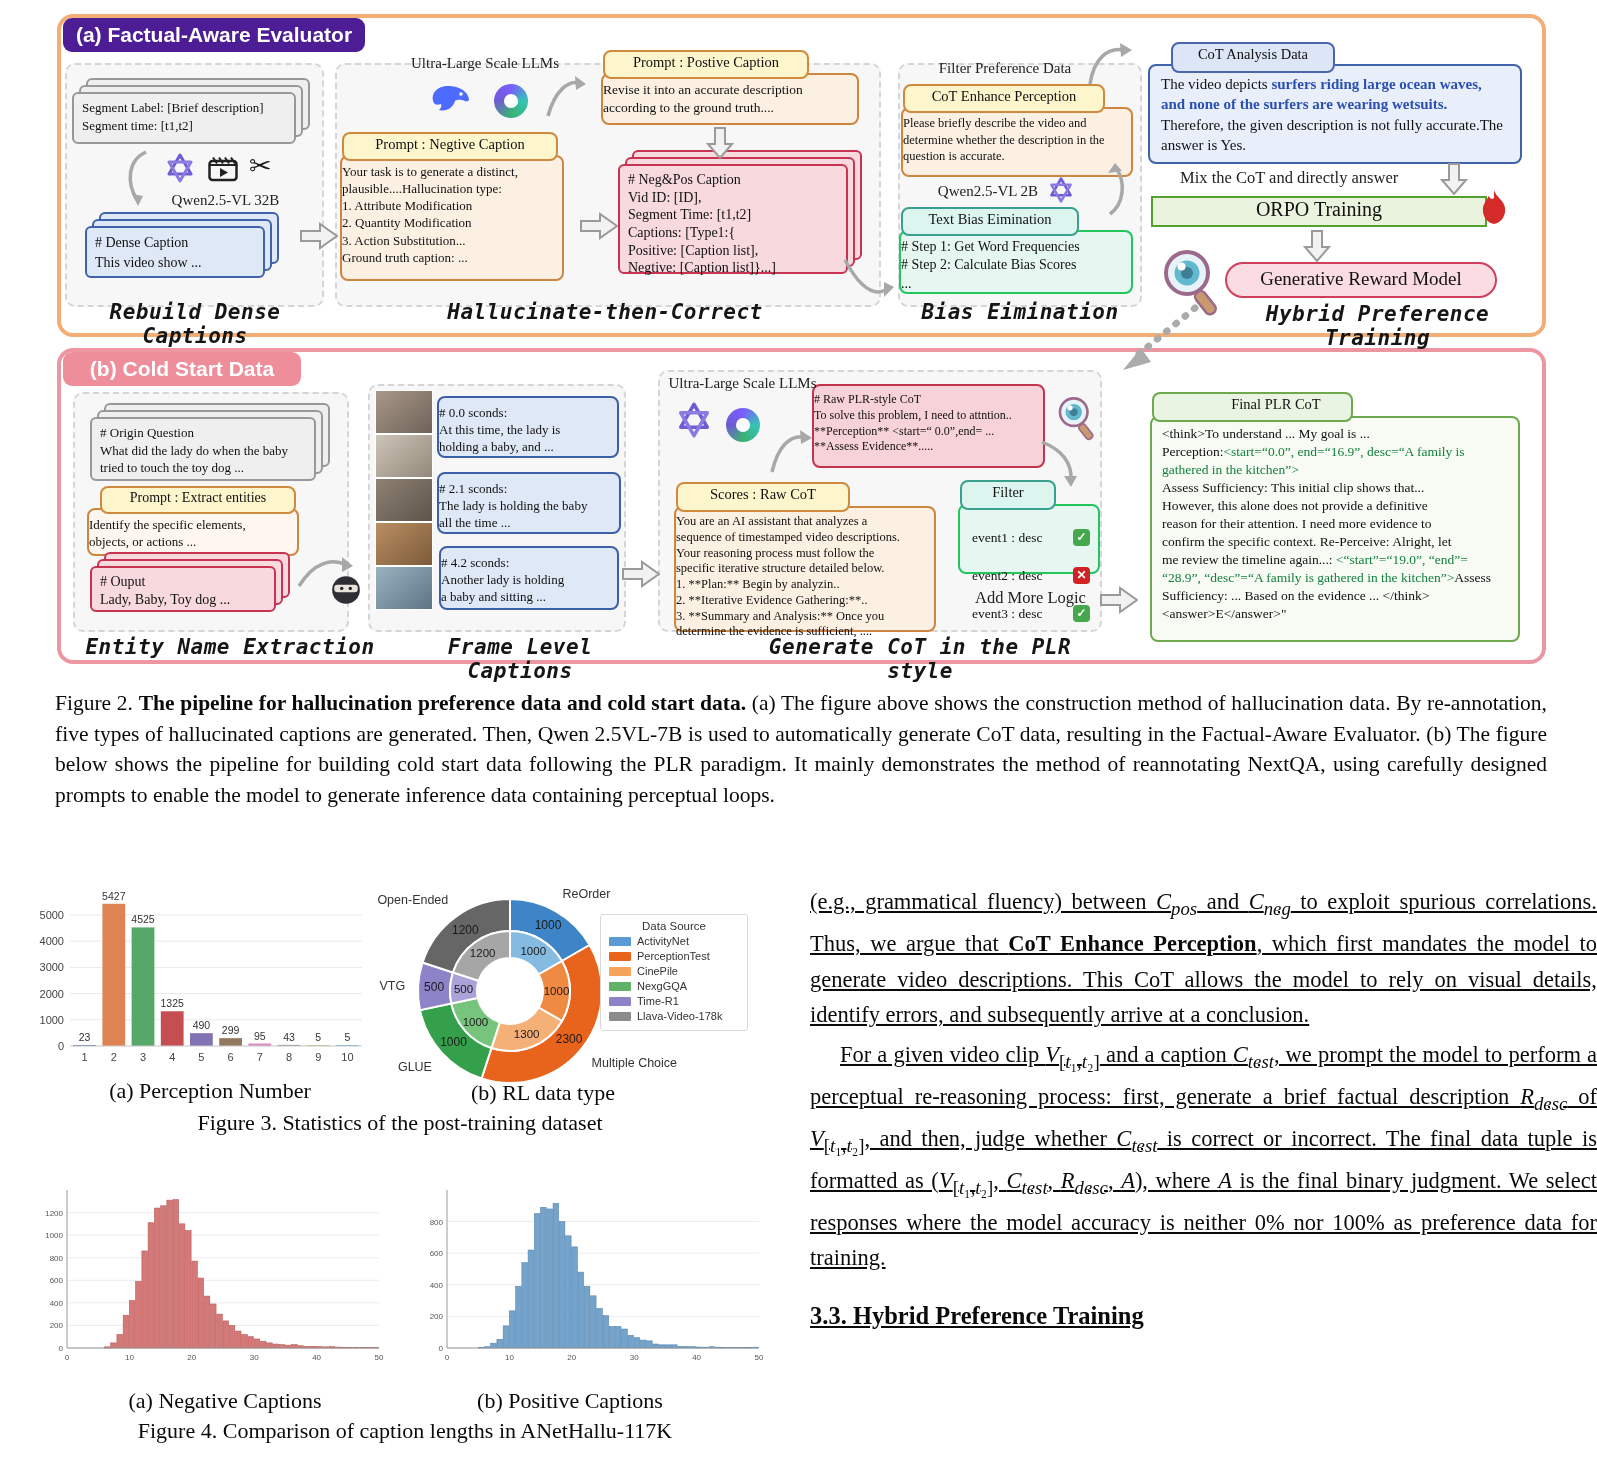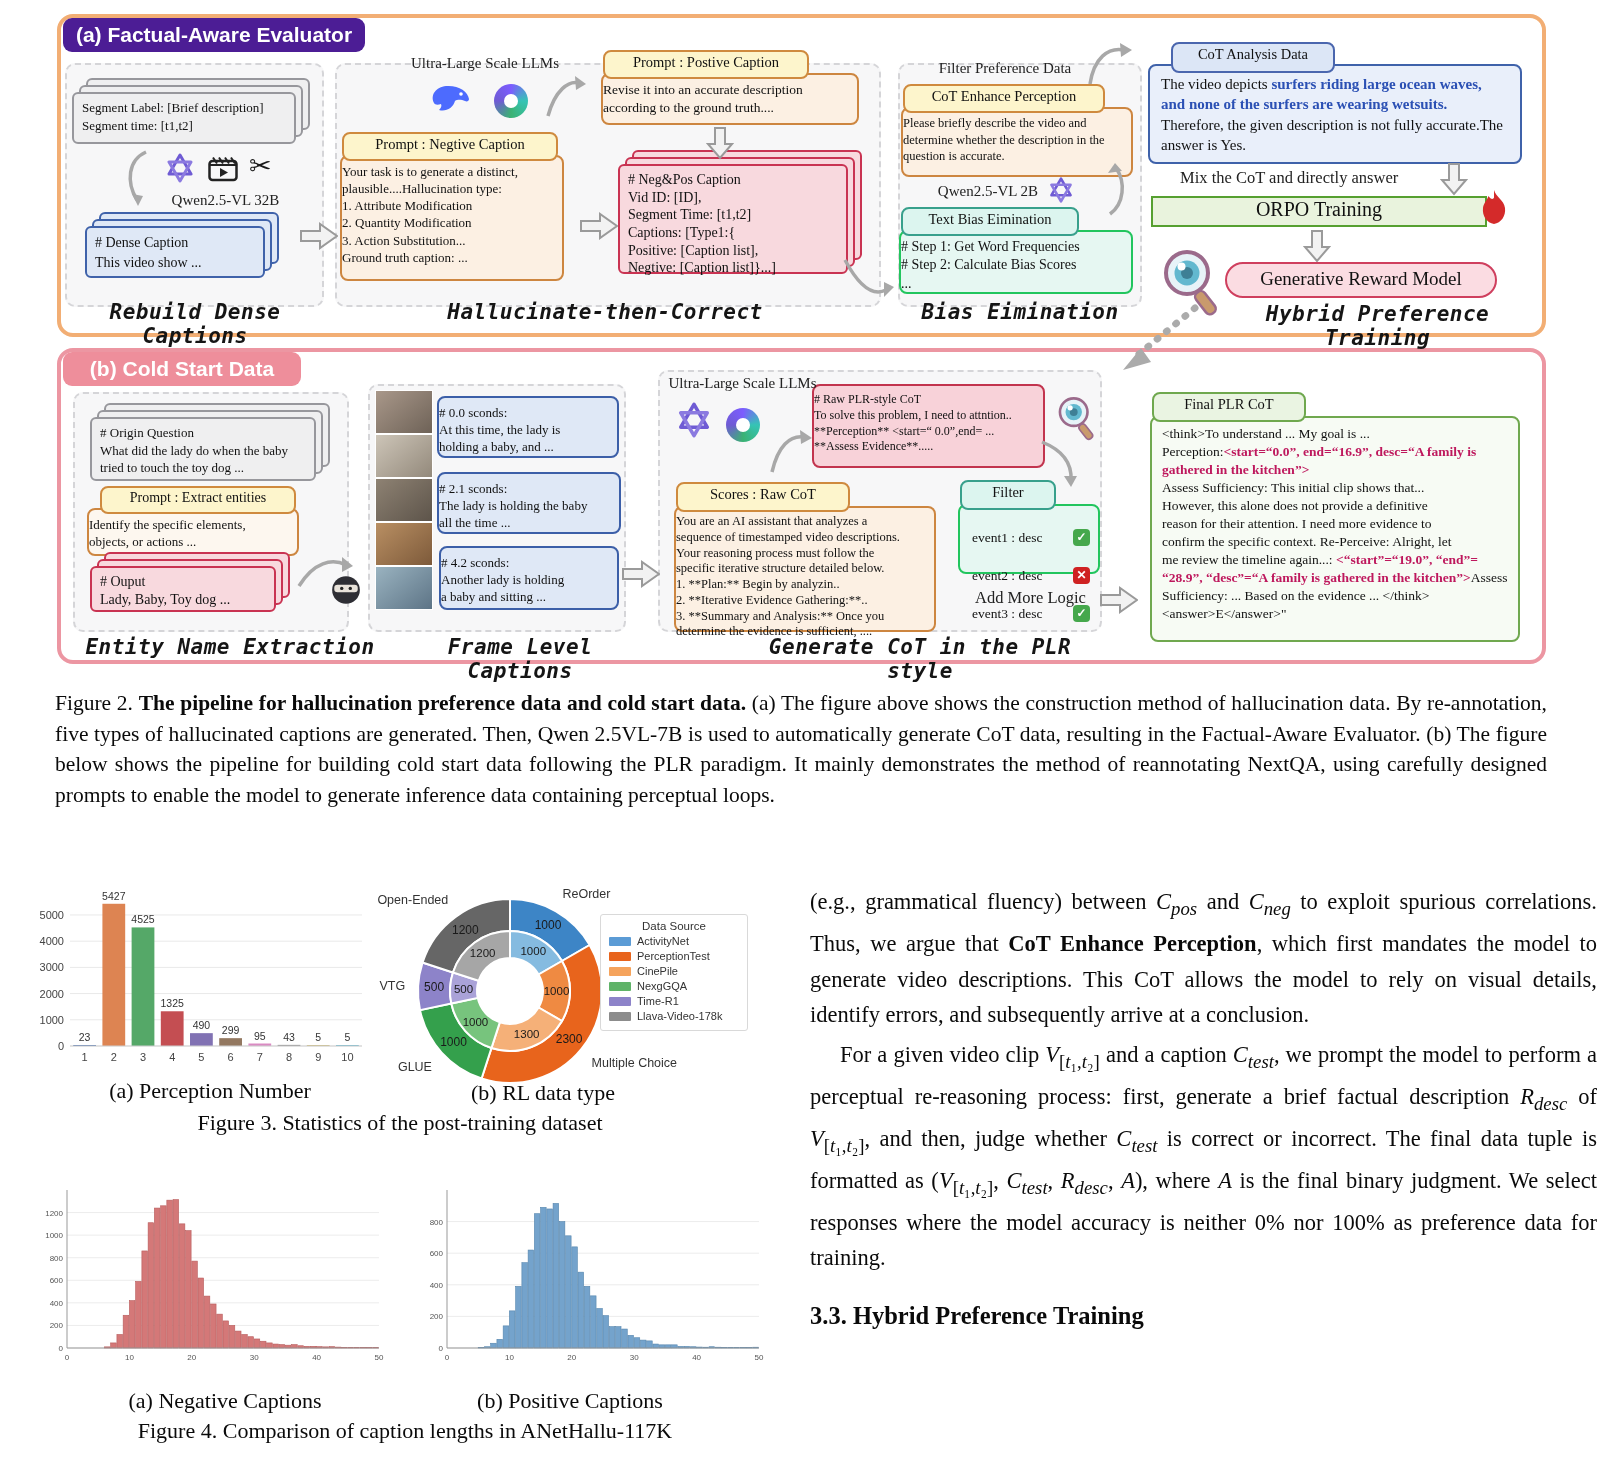--- a/index.html
+++ b/index.html
@@ -33,41 +33,41 @@
   .stack .front{position:absolute;left:0;top:0;right:0;bottom:0;border-radius:6px;padding:5px 8px;white-space:pre-line;box-sizing:border-box;}
   .card-gray{background:#efeff0;border:2px solid #97979c;}
   .card-blue{background:#dfe8f6;border:2px solid #3f62aa;}
   .card-pink{background:#f8d9de;border:2.5px solid #c93352;}
   
   .hw{position:absolute;font:italic bold 21px "DejaVu Sans Mono",monospace;letter-spacing:.5px;color:#151515;text-align:center;z-index:3;}
   .ttl{position:absolute;font:15px "Liberation Serif",serif;color:#222;z-index:3;text-align:center;}
   .orpo{position:absolute;background:#e9f3dd;border:2.5px solid #56a030;text-align:center;font:20px "Liberation Serif",serif;z-index:3;box-sizing:border-box;}
   .grm{position:absolute;background:#fbdce2;border:2.5px solid #cf3f5e;border-radius:18px;text-align:center;font:19px "Liberation Serif",serif;line-height:30px;z-index:4;}
   .bb{color:#2b50b4;font-weight:bold;}
-  .gb{color:#be185d;font-weight:bold;}
+  .gb{color:#15803d;font-weight:normal;}
   
   .evrow{display:flex;align-items:center;justify-content:space-between;font:13.5px "Liberation Serif",serif;padding:2px 4px 2px 8px;}
   .evicon{width:17px;height:17px;border-radius:4px;color:#fff;font:bold 12px/17px "Liberation Sans",sans-serif;text-align:center;flex:0 0 auto;}
   .evicon.pass{background:#45a84c;}
   .evicon.fail{background:#cf2222;}
   
   .frame{width:58px;height:44px;border:1px solid #fff;box-sizing:border-box;}
   
   .roundlogo{position:absolute;width:34px;height:34px;border-radius:50%;background:conic-gradient(#7c5cff,#35c4b5,#3bb273,#6f5bd4,#7c5cff);z-index:3;}
   .roundlogo .hole{position:absolute;left:10px;top:10px;width:14px;height:14px;border-radius:50%;background:#fff;}
   
   .legend{position:absolute;background:#fff;border:1px solid #d9d9d9;border-radius:3px;padding:5px 8px;z-index:5;font-family:"Liberation Sans",sans-serif;}
   .legend .lt{font-size:11.5px;color:#333;text-align:center;margin-bottom:3px;}
   .legend .row{display:flex;align-items:center;gap:6px;margin:3px 0;}
   .legend .sw{width:22px;height:9px;border-radius:1px;flex:0 0 auto;}
   .legend .lb{font-size:11px;color:#333;white-space:nowrap;}
   
   .figcap{position:absolute;font:21.5px/30.5px "Liberation Serif",serif;text-align:justify;color:#0a0a0a;}
   .subcap{position:absolute;font:22px "Liberation Serif",serif;text-align:center;color:#0a0a0a;}
-  .body-col{position:absolute;font:22.5px/35.5px "Liberation Serif",serif;text-align:justify;color:#0a0a0a;}
+  .body-col{position:absolute;font:22.5px/35.5px "Liberation Serif",serif;text-align:justify;color:#0a0a0a;text-decoration:underline;}
   .body-col p{margin:0;}
   .body-col p.indent{text-indent:30px;margin-top:4px;}
   .body-col h3{font:bold 24.5px "Liberation Serif",serif;margin:26px 0 0 0;}
   .scissors{position:absolute;font-size:27px;color:#1a1a1a;z-index:3;}
   svg{display:block;}
   .deco{position:absolute;z-index:3;}
 </style>
 </head>
 <body>
 
@@ -353,21 +353,21 @@
     <div class="evrow"><span>event3 : desc</span><span class="evicon pass">✓</span></div>
   </div>
   <div class="ttl" style="left:958px;top:588px;width:145px;font-size:16.5px;">Add More Logic</div>
   <div class="hw" style="left:740px;top:635px;width:360px;">Generate CoT in the PLR style</div>
   <div class="deco" style="left:1100px;top:586px;">
     <svg width="38" height="28">
         <polygon points="1,9 20,9 20,2 37,14 20,26 20,19 1,19" fill="#f2f2f2" stroke="#9a9a9a" stroke-width="2"></polygon>
       </svg>
   </div>
 
-  <div class="tab green" style="left:1152px;top:392px;width:150px;height:24px;">Final PLR CoT</div>
+  <div class="tab green" style="left:1152px;top:392px;width:150px;height:24px;padding-left:47px;">Final PLR CoT</div>
   <div class="bx greenbig" style="left:1150px;top:416px;width:370px;height:226px;font-size:13.5px;line-height:1.33;padding:7px 10px;"> &lt;think&gt;To understand ... My goal is ...
 Perception:<b class="gb">&lt;start=“0.0”,  end=“16.9”, desc=“A family  is  gathered  in  the  kitchen”&gt;</b>
 Assess Sufficiency: This initial clip shows that...
 However, this alone does not provide a definitive
 reason for their attention. I need more evidence to
 confirm the specific context. Re-Perceive: Alright, let
 me review the timeline again...: <b class="gb">&lt;“start”=“19.0”, “end”= “28.9”, “desc”=“A family  is gathered in the kitchen”&gt;</b>Assess Sufficiency: ... Based on the evidence ... &lt;/think&gt;&lt;answer&gt;E&lt;/answer&gt;"</div>
 
   <div class="figcap" style="left:55px;top:688px;width:1492px;">Figure 2. <b>The pipeline for hallucination preference data and cold start data.</b> (a) The figure above shows the construction method of hallucination data.  By re-annotation, five types of hallucinated captions are generated.  Then, Qwen 2.5VL-7B is used to automatically generate CoT data, resulting in the Factual-Aware Evaluator. (b) The figure below shows the pipeline for building cold start data following the PLR paradigm. It mainly demonstrates the method of reannotating NextQA, using carefully designed prompts to enable the model to generate inference data containing perceptual loops.</div>
 

